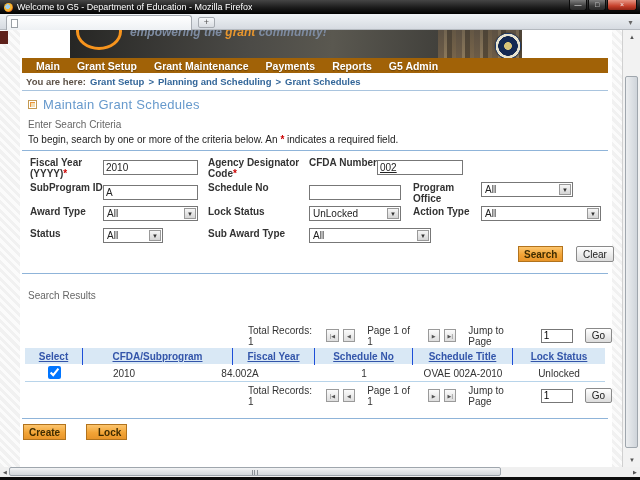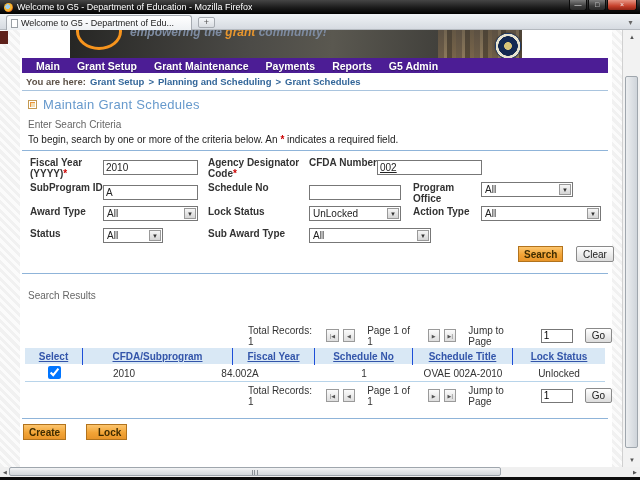--- a/index.html
+++ b/index.html
@@ -49,21 +49,21 @@
   .banner-flag { position:absolute; left:295px; top:5px; width:22px; height:11px;
     background:radial-gradient(#96make 0,#8a2b20 20%,#5f1c13 90%); opacity:.85; filter:blur(1px); }
   .banner-photo { position:absolute; right:0; top:0; width:84px; height:28px;
     background:repeating-linear-gradient(90deg,#7d6a52 0 6px,#a08a68 6px 9px,#63543f 9px 14px,#8a7455 14px 18px); }
   .banner-photo::after { content:""; position:absolute; inset:0; background:linear-gradient(#2b2b2b66,#00000022); }
   .banner-seal { position:absolute; right:1px; top:3px; width:26px; height:26px; border-radius:50%;
     background:radial-gradient(circle,#d8c478 0 20%,#142952 22% 52%,#e8e4d0 54% 66%,#1b3a6b 68%);
     box-shadow:0 0 2px #00000088; }
 
   
-  .navbar { position:absolute; left:2px; top:28px; width:586px; height:15px; background:#4c1d95;
+  .navbar { position:absolute; left:2px; top:28px; width:586px; height:15px; background:#a16207;
     display:flex; align-items:center; gap:17px; padding-left:14px; }
   .nav-item { color:#fff; font-weight:bold; font-size:10.5px; text-shadow:0 1px 1px #00000055; white-space:nowrap; }
   .breadcrumb { position:absolute; left:2px; top:43px; width:586px; height:18px;
     border-bottom:1px solid #a9c4de; display:flex; align-items:center; font-size:9.5px; padding-left:4px; }
   .crumb-prefix { color:#5d5248; font-weight:bold; margin-right:4px; }
   .crumb-link { color:#336699; font-weight:bold; }
   .crumb-sep { color:#336699; font-weight:bold; margin:0 4px; }
 
   
   .title-row { position:absolute; left:8px; top:67px; display:flex; align-items:center; }
@@ -75,21 +75,21 @@
   .req { color:#cc0000; font-weight:bold; }
   .hr { position:absolute; left:2px; width:586px; height:1px; background:#8fb4d9; }
 
   
   .form-row { position:absolute; left:10px; width:578px; display:flex; align-items:flex-start; }
   .lbl { font-weight:bold; color:#333; font-size:10px; line-height:11px; }
   .c-l1 { width:73px; } .c-f1 { width:105px; } .c-l2 { width:101px; } .c-f2 { width:104px; }
   .c-l3 { width:68px; } .c-f3 { width:127px; }
   .tin { height:15px; border:1px solid #777; background:#fff; font-family:inherit; font-size:10px;
     color:#222; padding:0 2px; }
-  .w95 { width:95px; } .w92 { width:92px; } .w97 { width:105px;text-decoration:underline; } .w120 { width:120px; }
+  .w95 { width:95px; } .w92 { width:92px; } .w97 { width:86px;text-decoration:underline; } .w120 { width:120px; }
   .w122 { width:122px; } .w60 { width:60px; }
   .sel { height:15px; border:1px solid #777; background:#fff; position:relative; display:flex;
     align-items:center; font-size:10px; color:#222; padding:0 14px 0 3px; }
   .sel .arrow { position:absolute; right:1px; top:1px; bottom:1px; width:12px;
     background:linear-gradient(#f6f6f6,#d5d5d5); border:1px solid #999; font-size:6px; color:#333;
     display:flex; align-items:center; justify-content:center; }
 
   .btn-orange { background:linear-gradient(#fcc56e,#f2a436 55%,#e8952a); border:1px solid #b2731d;
     font-weight:bold; color:#3f2c00; font-size:10px; height:16px; padding:0 5px; font-family:inherit; }
   .btn-gray { background:linear-gradient(#ffffff,#dcdcdc); border:1px solid #8a8a8a; border-radius:2px;
@@ -140,21 +140,20 @@
   <span class="win-controls">
     <span class="win-btn">—</span>
     <span class="win-btn">□</span>
     <span class="win-btn close">×</span>
   </span>
 </div>
 
 <div class="tabbar">
   <div class="tab">
     <span class="page-icon"></span>
-    <span class="tab-label">Welcome to G5 - Department of Edu...</span>
   </div>
   <div class="newtab-btn">+</div>
   <div class="tablist-btn">▾</div>
 </div>
 
 <div class="viewport">
   <div class="artifact"></div>
 
   <div class="page">
 

